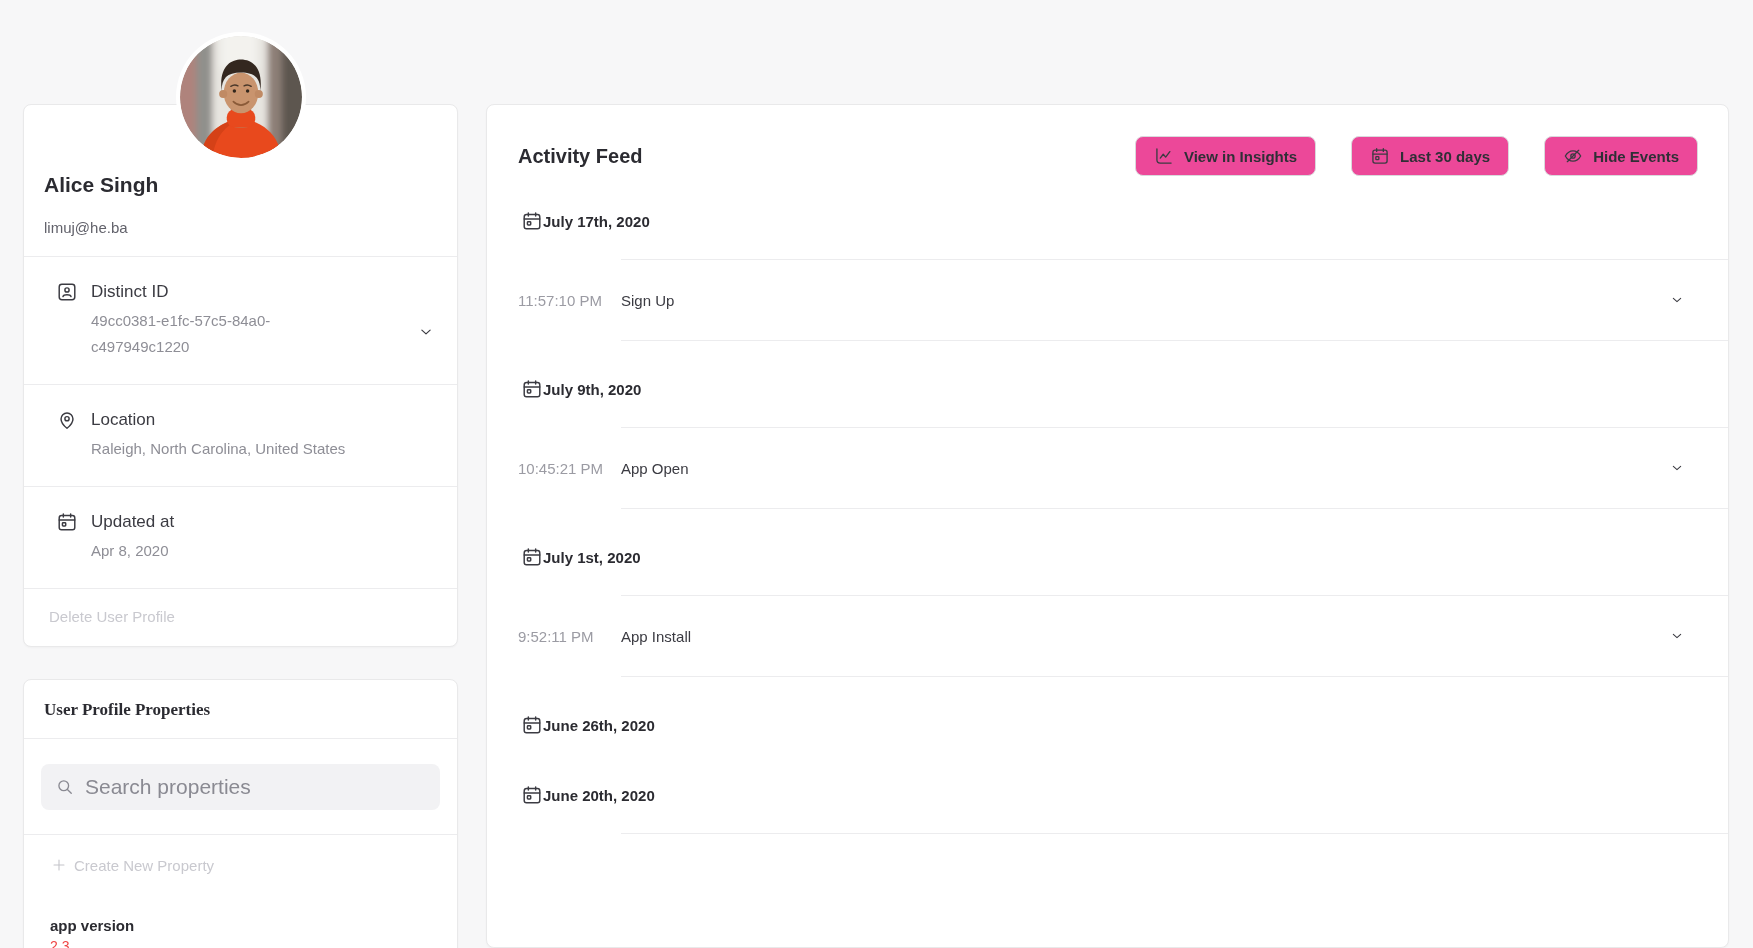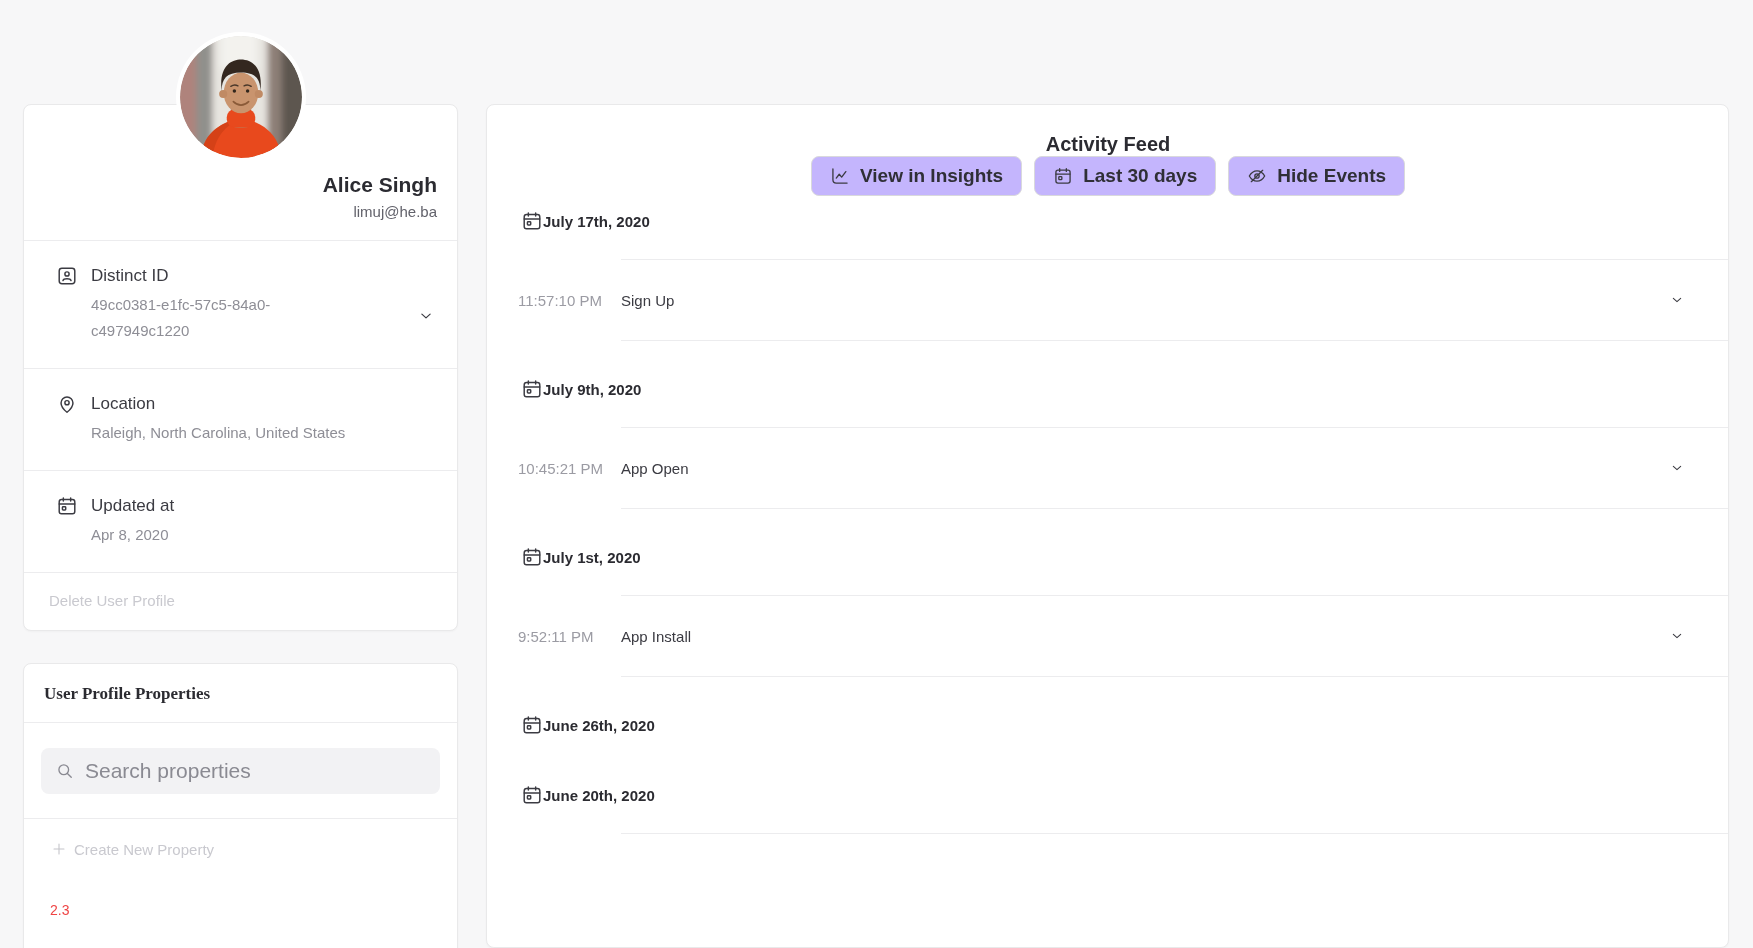--- a/index.html
+++ b/index.html
@@ -23,23 +23,23 @@
   .left-col { width:435px; flex:0 0 435px; }
 
   .profile-card { position:relative; }
   .avatar-ring {
     position:absolute; top:-73px; left:50%; transform:translateX(-50%);
     width:130px; height:130px; border-radius:50%;
     background:#fff; padding:4px;
   }
   .avatar-ring svg { display:block; width:122px; height:122px; border-radius:50%; }
 
-  .profile-head { padding:68px 20px 20px; text-align:right; border-bottom:1px solid #ececee; }
+  .profile-head { padding:68px 20px 20px; text-align:left; border-bottom:1px solid #ececee; }
   .profile-name { font-size:21px; font-weight:700; color:#2b2b31; line-height:24px; }
-  .profile-email { margin-top:6px; font-size:15px; color:#62626b; }
+  .profile-email { margin-top:22px; font-size:15px; color:#62626b; }
 
   .field-section {
     position:relative;
     display:flex; gap:13px;
     padding:23px 48px 24px 32px;
     border-bottom:1px solid #ececee;
   }
   .field-icon { flex:0 0 22px; width:22px; height:22px; margin-top:1px; }
   .field-icon svg, .cal-icon svg { display:block; width:22px; height:22px; }
   .field-label { font-size:17px; font-weight:500; color:#3b3b42; line-height:24px; }
@@ -70,30 +70,30 @@
   .create-row { display:flex; align-items:flex-start; gap:7px; padding:22px 20px 24px 27px; font-size:15px; font-weight:500; color:#c9c9cf; }
   .plus-icon { width:16px; height:16px; }
   .plus-icon svg { display:block; width:16px; height:16px; }
 
   .prop-item { padding:18px 20px 36px 26px; border-bottom:1px solid #ececee; }
   .prop-name { font-size:15px; font-weight:700; color:#2b2b31; line-height:20px; }
   .prop-value { font-size:14px; color:#ef4444; line-height:20px; }
 
   
   .feed-card { flex:1 1 auto; min-height:844px; }
-  .feed-header { display:flex; align-items:center; padding:28px 30px 0 31px; height:74px;flex-direction:column; }
+  .feed-header { display:flex; align-items:center; padding:28px 30px 0 31px; height:74px; }
   .feed-title { flex:1; font-size:20px; font-weight:700; color:#2b2b31; }
   .feed-actions { display:flex; gap:12px; }
   .btn {
     display:flex; align-items:center; gap:10px;
     height:40px; padding:0 18px;
-    background:#c4b5fd; border:1px solid #d9d9dc; border-radius:8px;
+    background:#ec4899; border:1px solid #d9d9dc; border-radius:8px;
     font-family:"Liberation Sans", sans-serif;
-    font-size:19px; font-weight:600; color:#2f2f36;
-    cursor:pointer; white-space:nowrap;
+    font-size:15px; font-weight:600; color:#2f2f36;
+    cursor:pointer; white-space:nowrap;margin-left:23px;
   }
   .btn-icon { width:20px; height:20px; }
   .btn-icon svg { display:block; width:20px; height:20px; }
 
   .date-row { display:flex; align-items:center; margin:26px 30px 16px 34px; height:44px; }
   .date-row.first { margin-top:20px; }
   .cal-icon { width:22px; height:22px; flex:0 0 22px; }
   .date-label { font-size:15px; font-weight:700; color:#2b2b31; }
 
   .event-row {
@@ -242,20 +242,21 @@
       <div class="create-row">
         <span class="plus-icon">
           <svg viewBox="0 0 24 24">
               <path class="ic ic-light" stroke-width="2" d="M12 4.5v15M4.5 12h15"></path>
             </svg>
         </span>
         <span>Create New Property</span>
       </div>
 
       <div class="prop-item">
+        <div class="prop-name">app version</div>
         <div class="prop-value">2.3</div>
       </div>
     </div>
   </div>
 
   <div class="card feed-card">
 
     <div class="feed-header">
       <div class="feed-title">Activity Feed</div>
       <div class="feed-actions">

